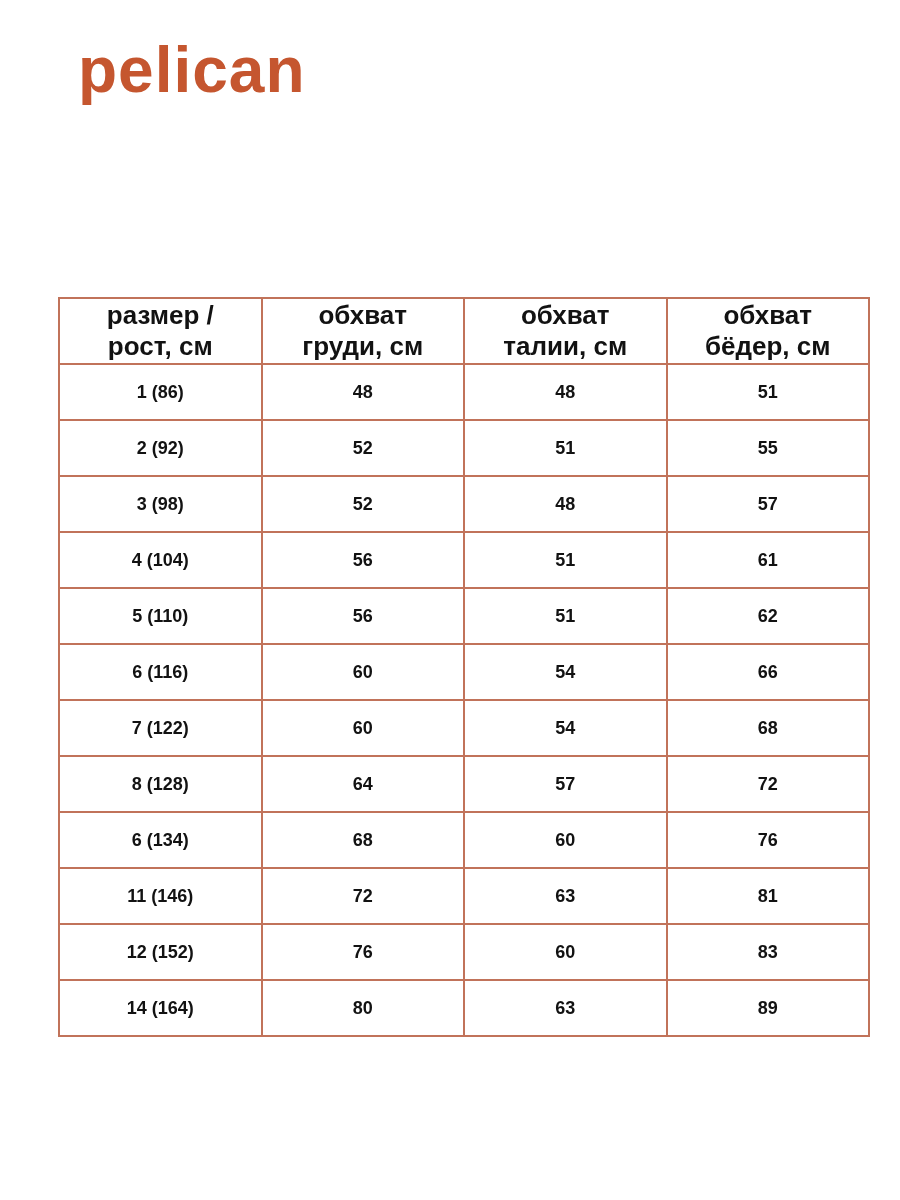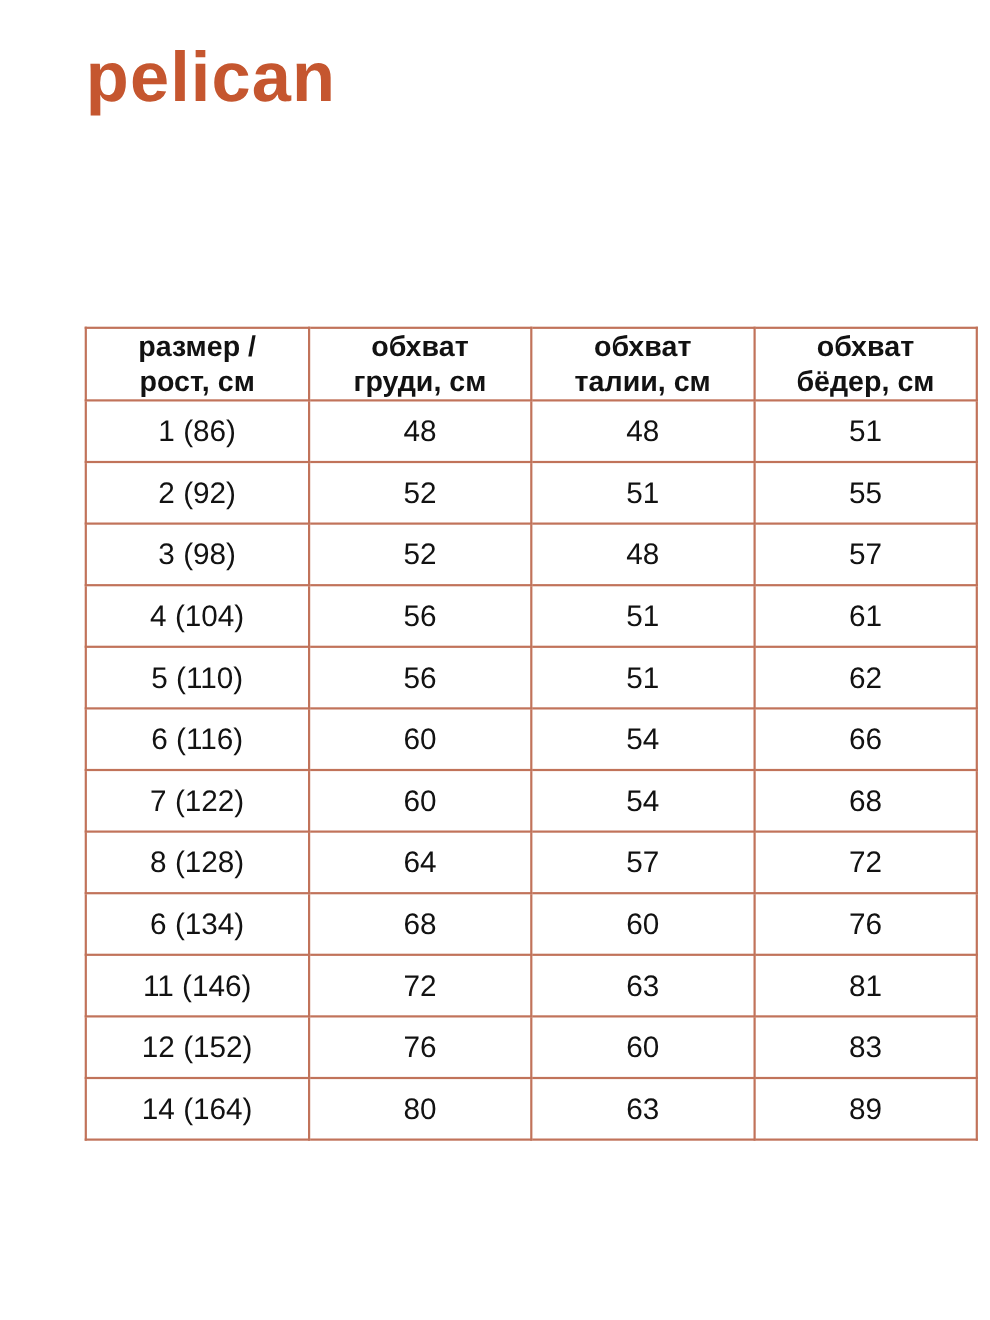--- a/index.html
+++ b/index.html
@@ -32,21 +32,21 @@
     top: 216px;
     margin: 0;
     font-size: 41px;
     font-weight: 800;
     letter-spacing: 0.5px;
     color: var(--brand);
     line-height: 1;
   }
   table.size-table {
     position: absolute;
-    left: 45px;
+    left: 26px;
     top: 297px;
     width: 812px;
     border-collapse: collapse;
     table-layout: fixed;
   }
   table.size-table th,
   table.size-table td {
     border: 2px solid var(--table-border);
     text-align: center;
     vertical-align: middle;
@@ -55,22 +55,22 @@
   }
   table.size-table th {
     height: 64px;
     font-size: 26px;
     font-weight: 800;
     line-height: 1.18;
     white-space: pre-line;
   }
   table.size-table td {
     height: 54px;
-    font-size: 27px;
-    font-weight: 400;
+    font-size: 18px;
+    font-weight: 700;
     border-radius: 23px;
   }
 </style>
 </head>
 <body>
 
 <div class="canvas">
 
   <div class="logo">pelican</div>
 

